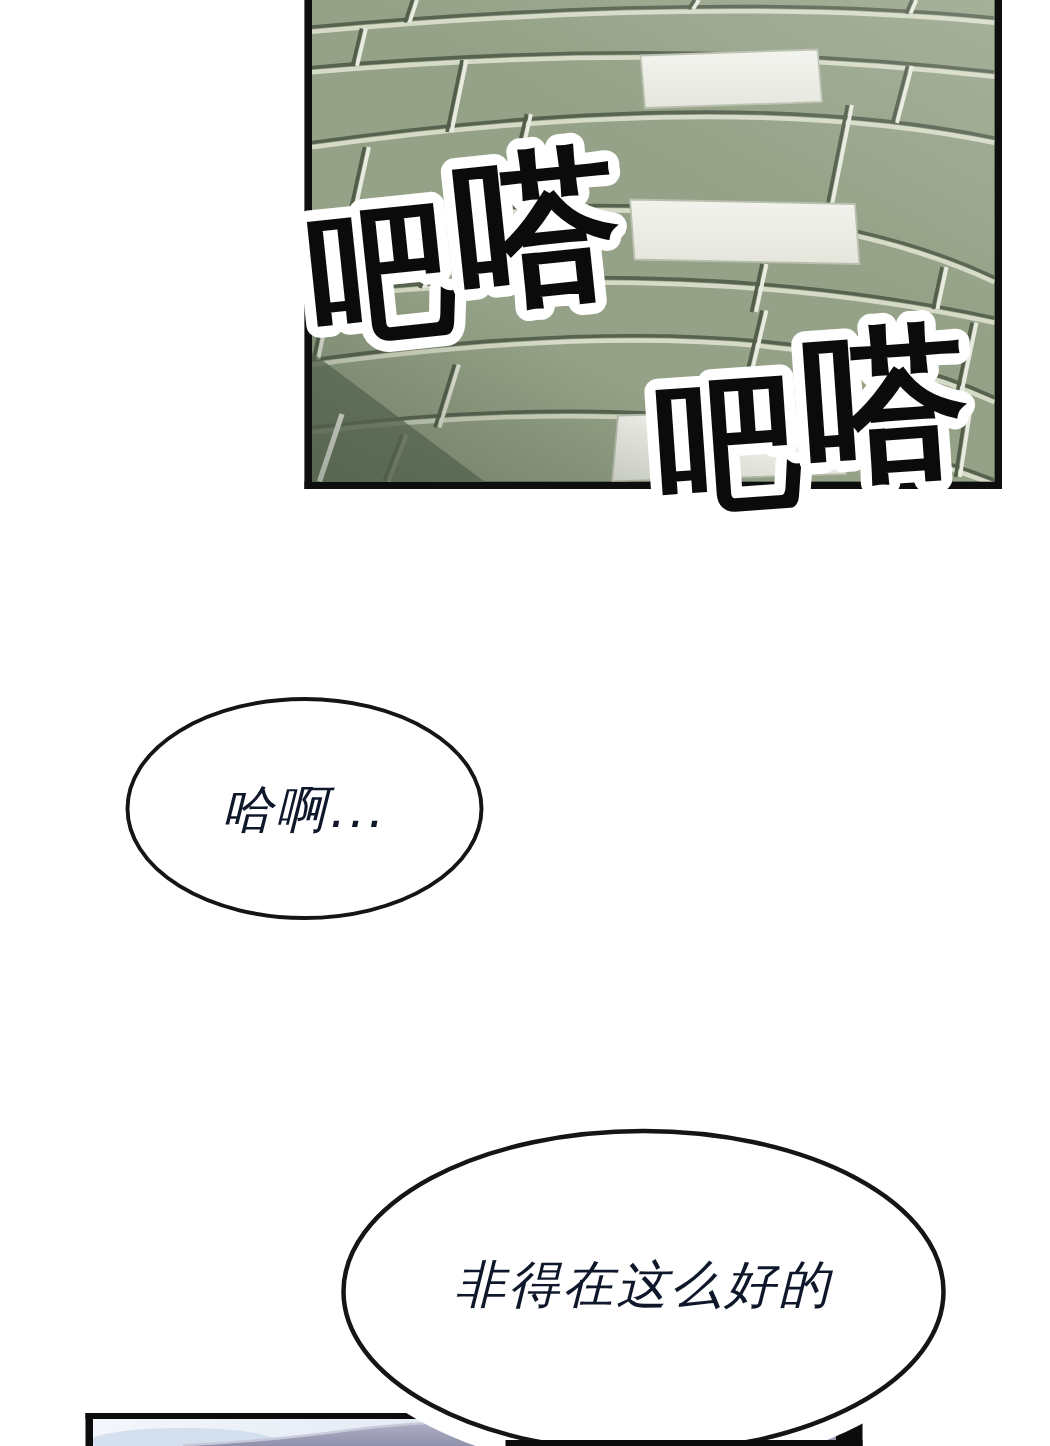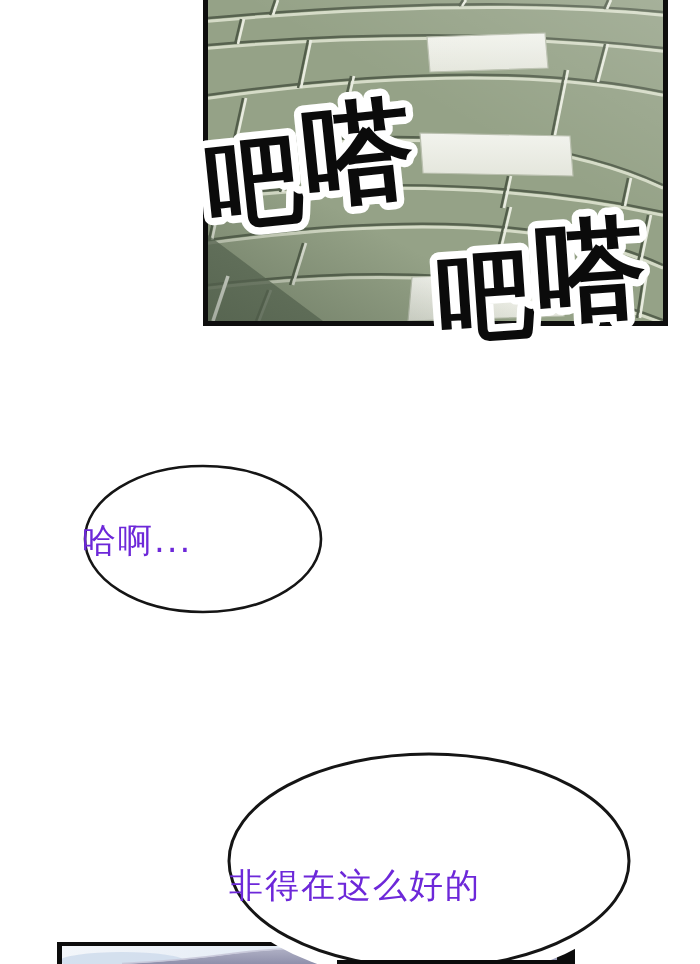--- a/index.html
+++ b/index.html
@@ -24,25 +24,26 @@
   }
   #sfx1{left:196px;top:78px;width:264px;height:172px;transform:rotate(-6deg);}
   #sfx2{left:428px;top:194px;width:272px;height:176px;transform:rotate(-4deg);}
   
   .bubble-svg{position:absolute;overflow:visible;z-index:2;}
   #bubble1-svg{left:82px;top:463px;width:242px;height:152px;}
   #bubble2-svg{left:228px;top:752px;width:402px;height:212px;}
   .bubble-ellipse{fill:#ffffff;stroke:#151515;}
   .bubble-halo{fill:#ffffff;stroke:none;}
   .bubble-text{
-    position:absolute;z-index:3;color:#6d28d9;
+    position:absolute;z-index:3;color:#0f172a;text-align:center;
     letter-spacing:2px;
+    font-style:italic;
   }
   #bubble1-text{left:82px;top:520px;width:242px;font-size:34px;line-height:40px;}
-  #bubble2-text{left:229px;top:837px;width:400px;font-size:34px;line-height:40px;margin-top:28px;}
+  #bubble2-text{left:229px;top:837px;width:400px;font-size:34px;line-height:40px;}
   
   .panel-bottom{
     position:absolute;left:57px;top:942px;width:518px;height:22px;
     box-sizing:border-box;border:solid #0c0c0c;border-width:4px 18px 0 5px;
     background:#e9eef6;z-index:1;
   }
   .panel-bottom svg{display:block;width:100%;height:100%;}
   
   .panel-border-fragment{
     position:absolute;left:337px;top:960px;width:238px;height:4px;

